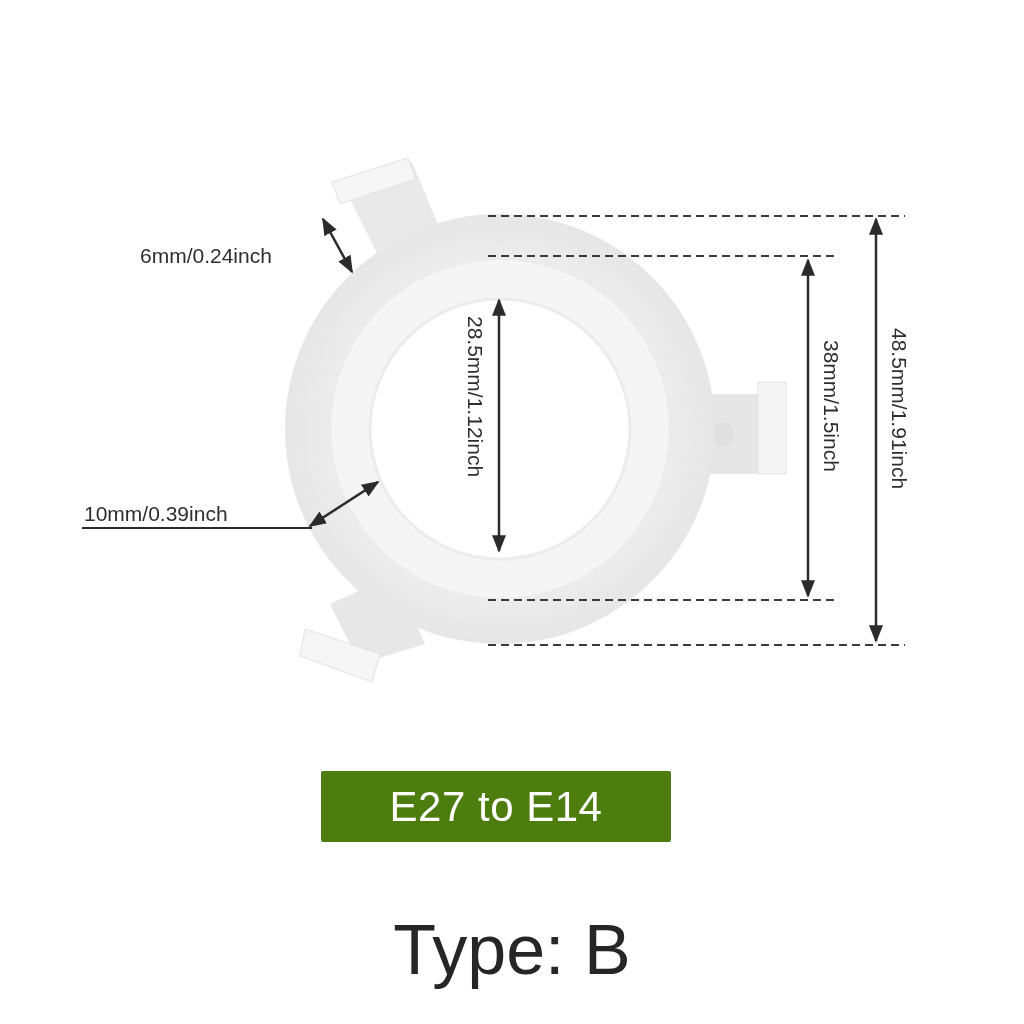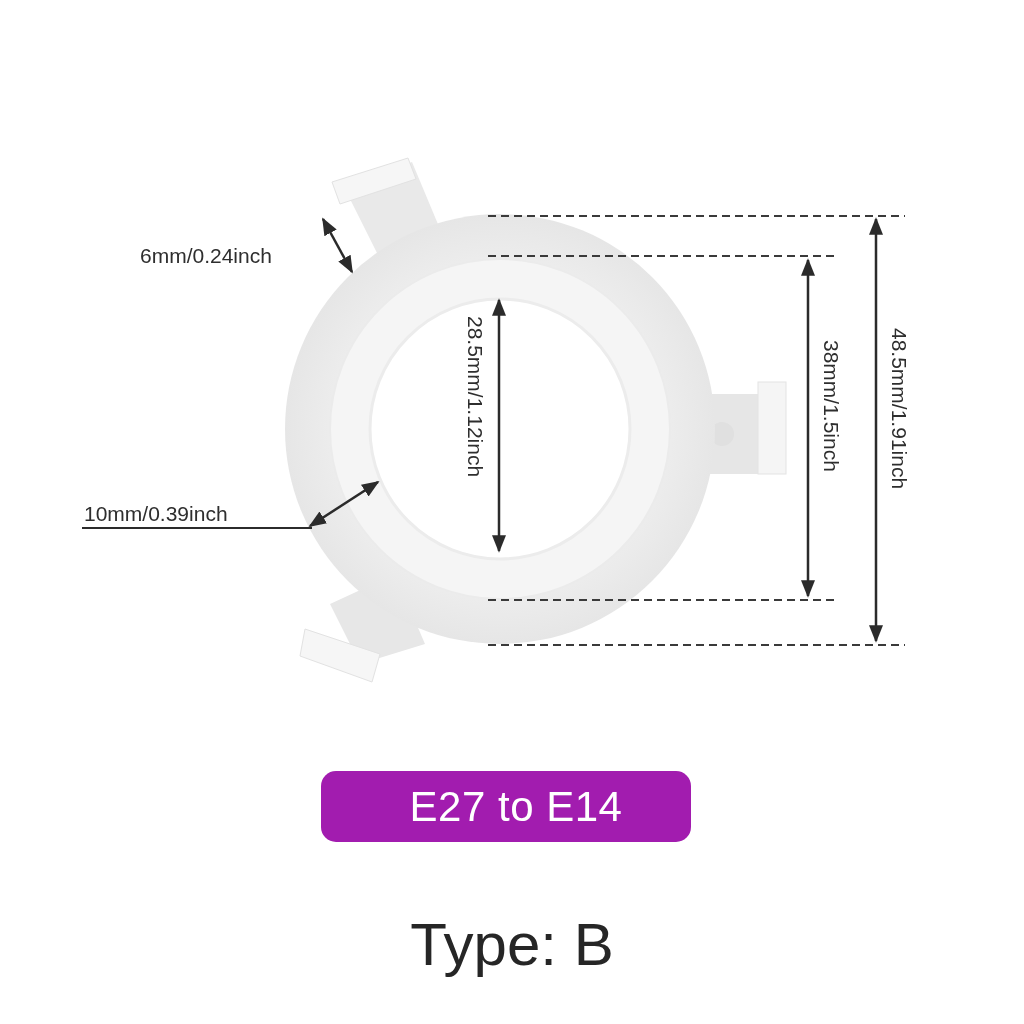--- a/index.html
+++ b/index.html
@@ -2,24 +2,24 @@
 <html><head>
   <meta charset="utf-8">
   <style>
     html, body { margin: 0; padding: 0; background: #ffffff; }
     body { width: 1024px; height: 1024px; position: relative; overflow: hidden;
            font-family: "Liberation Sans", "DejaVu Sans", sans-serif; color: #2b2b2b; }
     #stage { position: absolute; left: 0; top: 4px; width: 1024px; height: 1024px; }
     .dim-label { position: absolute; font-size: 21px; color: #2e2e2e; white-space: nowrap; line-height: 1; }
     .dim-label.vertical { transform-origin: 0 0; transform: rotate(90deg); }
     .badge { position: absolute; left: 321px; top: 767px; width: 350px; height: 71px;
-             background: #a21caf; border-radius: 15px; display: flex; align-items: center; justify-content: center; padding-left: 20px; }
+             background: #4d7c0f; border-radius: 2px; display: flex; align-items: center; justify-content: center; }
     .badge-text { color: #ffffff; font-size: 42px; letter-spacing: 0.5px; }
     .type-label { position: absolute; left: 0; width: 1024px; top: 906px; text-align: center;
-                  font-size: 60px; color: #262626; }
+                  font-size: 70px; color: #262626; }
   </style>
 </head>
 <body>
 
 <div id="stage">
 
   <svg width="1024" height="1024" viewBox="0 0 1024 1024" style="position:absolute;left:0;top:0">
     <defs>
       <marker id="ah" viewBox="0 0 10 10" refX="9" refY="5" markerWidth="7" markerHeight="7" orient="auto-start-reverse">
         <path d="M0,1 L10,5 L0,9 z" fill="#2b2b2b"></path>

